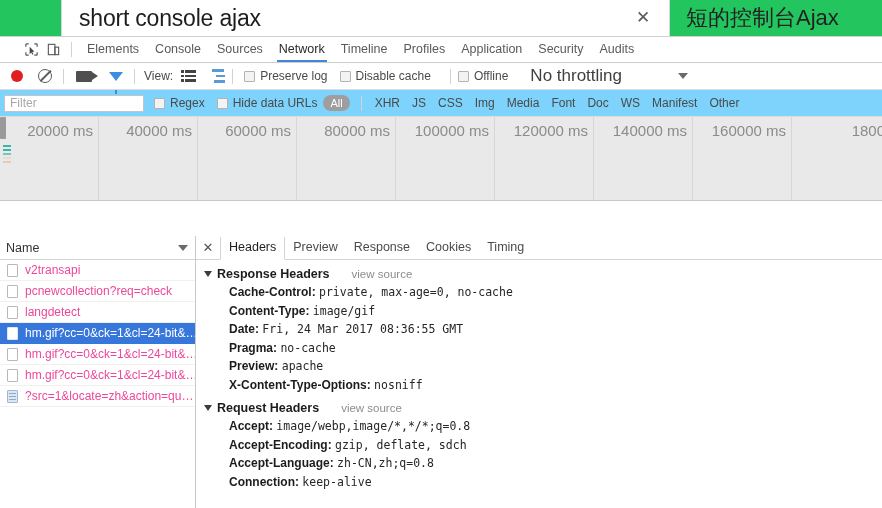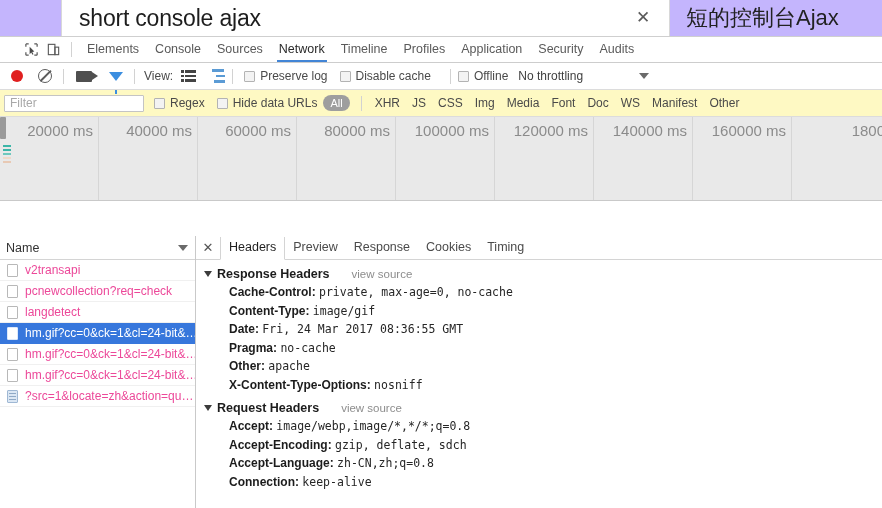--- a/index.html
+++ b/index.html
@@ -7,21 +7,21 @@
     width: 882px; height: 508px;
     background: #ffffff;
     font-family: "Liberation Sans", sans-serif;
     overflow: hidden;
   }
   #app { position: relative; width: 882px; height: 508px; background:#fff; }
 
   
   .titlebar {
     position:absolute; left:0; top:0; width:882px; height:36px;
-    background:#c4b5fd; display:flex; align-items:stretch;
+    background:#22c55e; display:flex; align-items:stretch;
   }
   .tab-left-gap { width:62px; border-right:1px solid #d8d8d8; }
   .browser-tab {
     flex:0 0 608px; display:flex; align-items:center;
     border-right:1px solid #d8d8d8; background:#fff; position:relative;
   }
   .browser-tab .tab-title {
     font-size:23px; color:#1d1d1d; padding-left:17px; letter-spacing:-0.2px;
     white-space:nowrap; overflow:hidden;
   }
@@ -98,30 +98,30 @@
   .view-wf i { display:block; height:2.5px; background:#5b9bd5; }
   .view-wf i:nth-child(1){ width:12px; margin-left:0; }
   .view-wf i:nth-child(2){ width:9px;  margin-left:4px; }
   .view-wf i:nth-child(3){ width:11px; margin-left:2px; }
   .cb {
     width:11px; height:11px; border:1px solid #b3b3b3; background:#f3f3f3;
     display:inline-block; vertical-align:middle; border-radius:1px;
   }
   .cb-label { font-size:12px; color:#4a4a4a; margin-left:5px; white-space:nowrap; }
   .cb-wrap { display:flex; align-items:center; margin-right:12px; cursor:pointer; }
-  .throttle-val { font-size:12px; color:#3f3f3f; margin-left:10px; white-space:nowrap; }
+  .throttle-val { font-size:17px; color:#3f3f3f; margin-left:22px; white-space:nowrap; }
   .caret-dn {
     width:0;height:0;border-left:5px solid transparent;border-right:5px solid transparent;
     border-top:6px solid #6a6a6a; margin-left:56px; cursor:pointer;
   }
 
   
   .dt-filterbar {
     height:27px; display:flex; align-items:center;
-    border-bottom:1px solid #dcdcdc; background:#fef9c3; padding-left:4px;
+    border-bottom:1px solid #dcdcdc; background:#7dd3fc; padding-left:4px;
   }
   .filter-input {
     width:140px; height:17px; border:1px solid #c4c4c4; background:#fff;
     font-size:12px; color:#333; padding:0 5px; outline:none; border-radius:1px;
     font-family:"Liberation Sans", sans-serif;
   }
   .filter-input::placeholder { color:#a8a8a8; }
   .pill-all {
     background:#9e9e9e; color:#fff; font-size:11px; border-radius:9px;
     padding:1.5px 7px; margin:0 4px 0 2px; cursor:pointer; line-height:1.1;
@@ -439,21 +439,21 @@
           </div>
           <div class="hdr-line">
             <span class="k">Date:</span>
             <span class="v">Fri, 24 Mar 2017 08:36:55 GMT</span>
           </div>
           <div class="hdr-line">
             <span class="k">Pragma:</span>
             <span class="v">no-cache</span>
           </div>
           <div class="hdr-line">
-            <span class="k">Other:</span>
+            <span class="k">Preview:</span>
             <span class="v">apache</span>
           </div>
           <div class="hdr-line">
             <span class="k">X-Content-Type-Options:</span>
             <span class="v">nosniff</span>
           </div>
 
           <div class="sec-title" style="margin-top:7px">
             <span class="tri"></span>
             <b>Request Headers</b>

